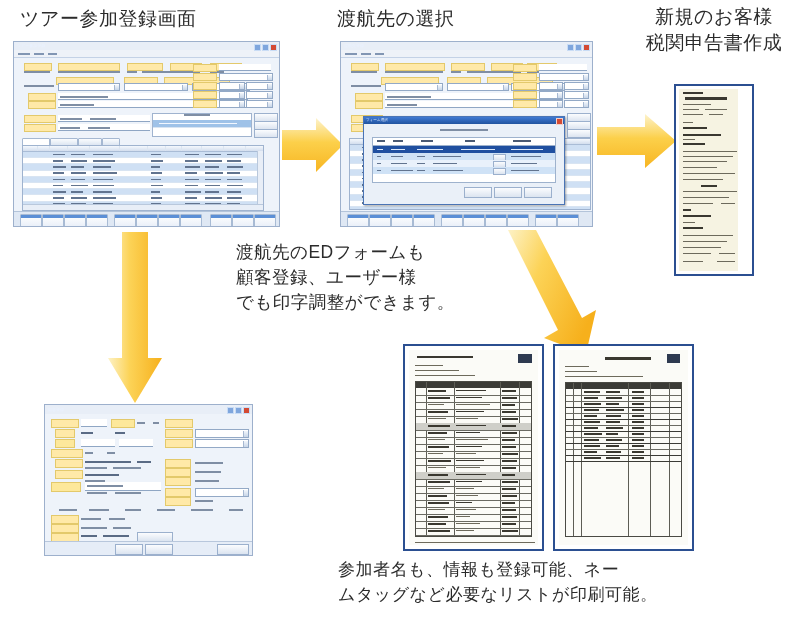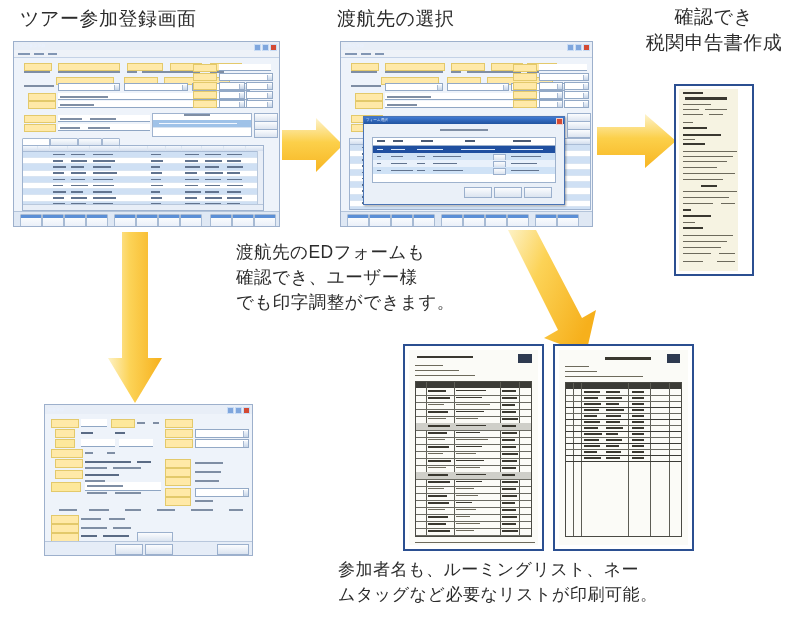--- a/index.html
+++ b/index.html
@@ -106,21 +106,21 @@
 </style>
 </head>
 <body>
 
 <div class="stage">
 
   <div class="abs caption" style="left:20px;top:6px;">ツアー参加登録画面</div>
 
   <div class="abs caption" style="left:337px;top:6px;">渡航先の選択</div>
 
-  <div class="abs caption" style="left:630px;top:4px;text-align:center;width:168px;">確認でき
+  <div class="abs caption" style="left:630px;top:4px;text-align:center;width:168px;">新規のお客様
 税関申告書作成</div>
 
   <div class="win" style="left:13px;top:41px;width:267px;height:186px;">
     <div class="win-title">
       <div class="tt">ツアー参加登録</div>
       <div class="btns">
         <i></i>
         <i></i>
         <i class="close"></i>
       </div>
@@ -630,21 +630,21 @@
           <stop offset="0%" stop-color="#fdf2c6"></stop>
           <stop offset="40%" stop-color="#fcd357"></stop>
           <stop offset="100%" stop-color="#f6b01c"></stop>
         </linearGradient>
       </defs>
       <path d="M14,0 L40,0 L40,126 L54,126 L27,171 L0,126 L14,126 Z" fill="url(#agrad3)"></path>
     </svg>
   </div>
 
   <div class="abs caption body" style="left:236px;top:240px;width:268px;">渡航先のEDフォームも
-確認でき、ユーザー様
+顧客登録、ユーザー様
 でも印字調整ができます。</div>
 
   <div class="arrow" style="left:486px;top:230px;width:116px;height:126px;">
     <svg width="116" height="126" viewBox="0 0 116 126">
       <defs>
         <linearGradient id="agrad4" x1="0" y1="0" x2="1" y2="0.6">
           <stop offset="0%" stop-color="#fdf2c6"></stop>
           <stop offset="40%" stop-color="#fcd357"></stop>
           <stop offset="100%" stop-color="#f6b01c"></stop>
         </linearGradient>
@@ -938,16 +938,16 @@
         <div class="prow" style="left:0;right:0;top:72px;height:6px;border-bottom:1px solid #3b3b36;">
             <div class="pline dark" style="left:18px;top:2px;width:17px;height:1.5px"></div>
             <div class="pline dark" style="left:40px;top:2px;width:14px;height:1.5px"></div>
             <div class="pline dark" style="left:66px;top:2px;width:12px;height:2px"></div>
           </div>
       </div>
     </div>
   </div>
 
 
-  <div class="abs caption small" style="left:338px;top:557px;width:466px;">参加者名も、ルーミングリスト、ネー
+  <div class="abs caption small" style="left:338px;top:557px;width:466px;">参加者名も、情報も登録可能、ネー
 ムタッグなど必要なリストが印刷可能。</div>
 
 </div>
 
 </body></html>

